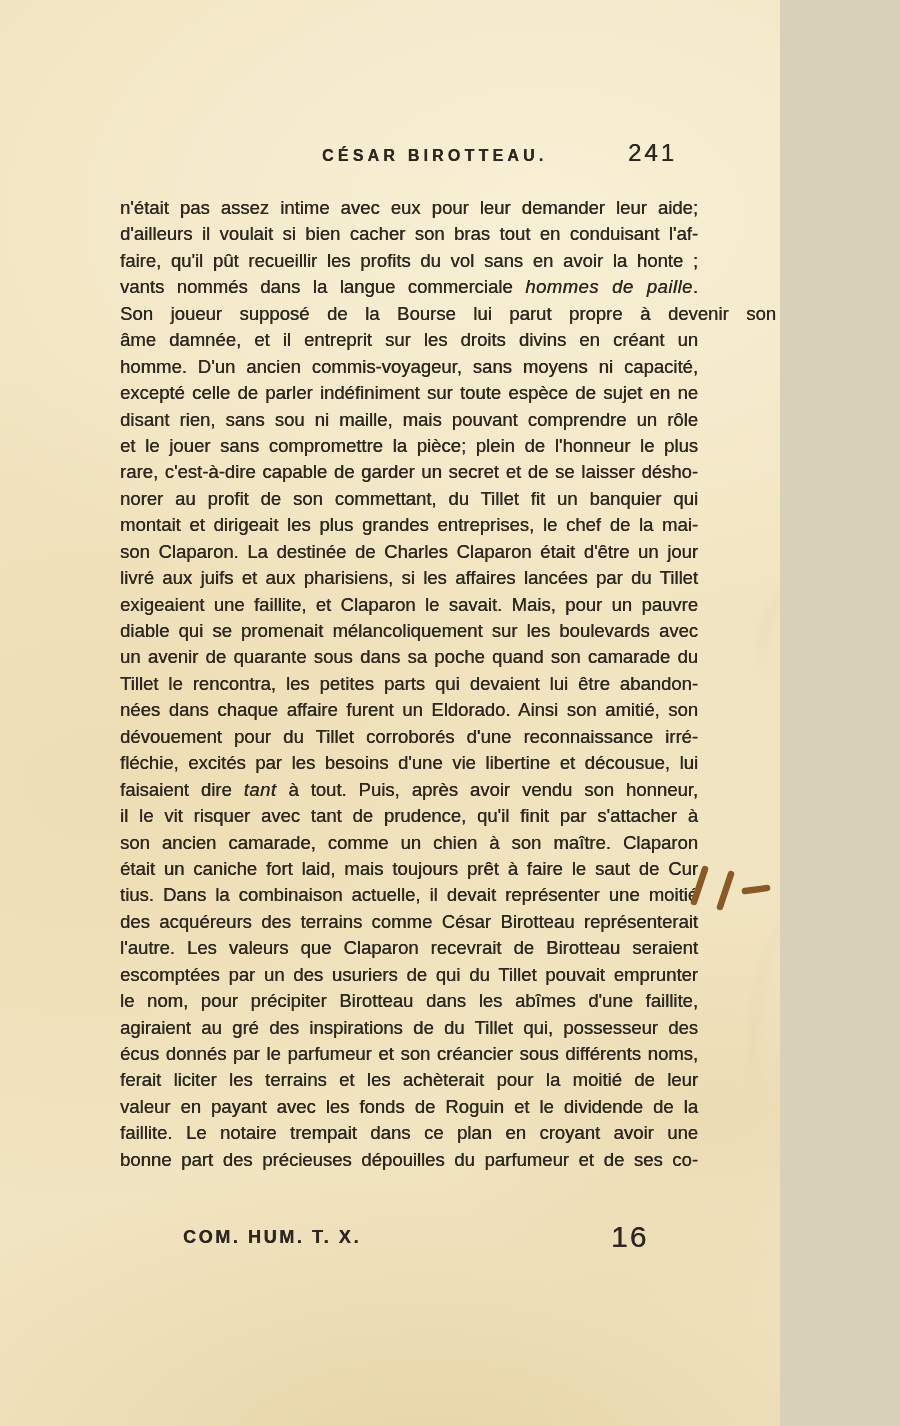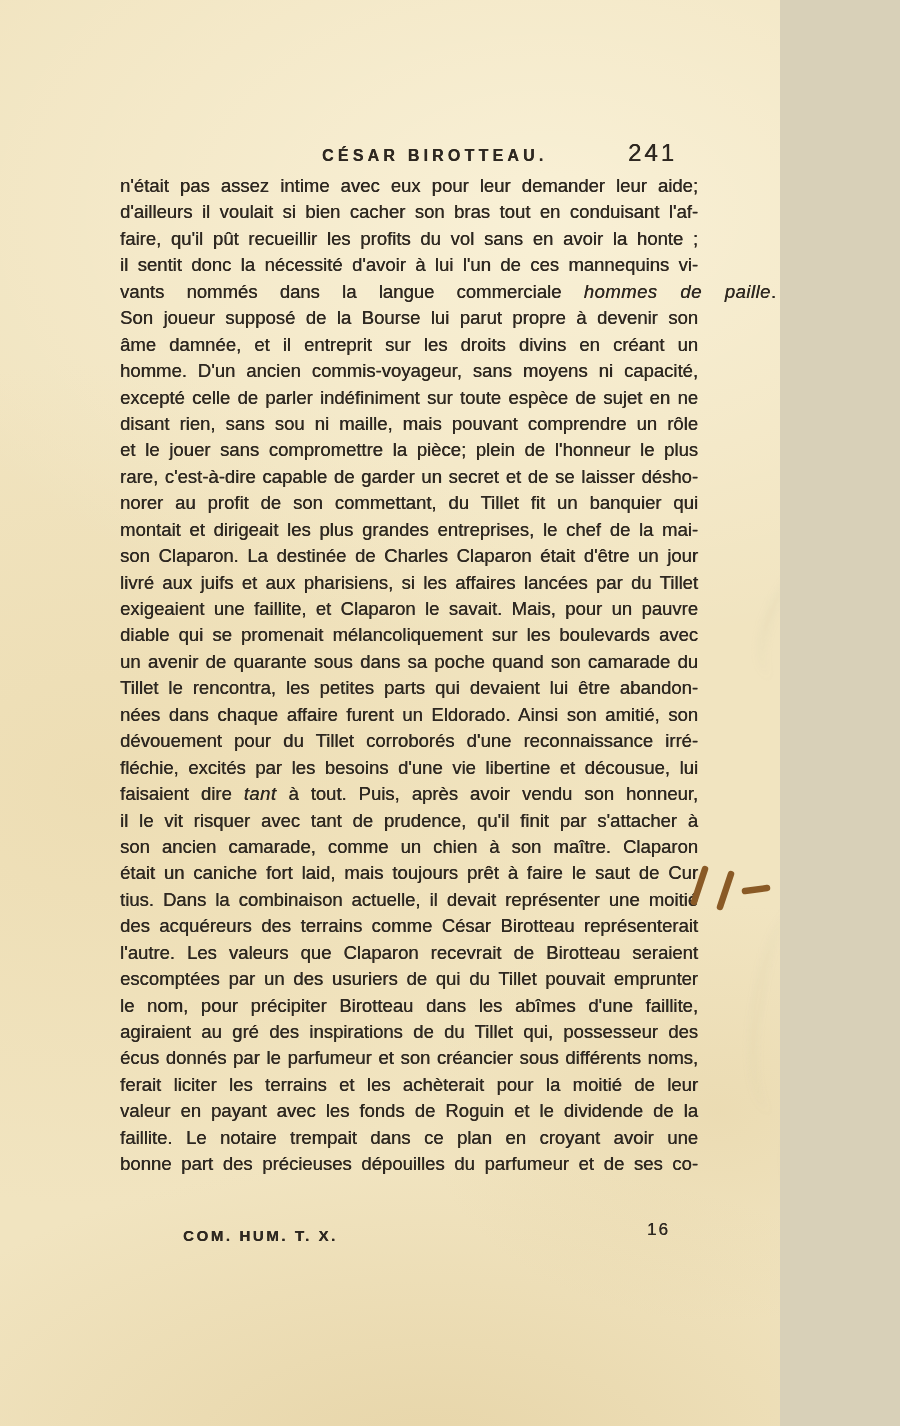--- a/index.html
+++ b/index.html
@@ -22,45 +22,44 @@
     font-size:16px;font-weight:bold;letter-spacing:4.2px;
     text-shadow:.3px 0 currentColor;
     white-space:nowrap;
   }
   .page-number{
     position:absolute;left:628px;top:139px;
     font-size:24px;letter-spacing:3px;
     text-shadow:.3px 0 currentColor;
   }
   .bodytext{
-    position:absolute;left:120px;top:173px;width:578px;
+    position:absolute;left:120px;top:195px;width:578px;
     font-size:18.5px;line-height:26.45px;
   }
   .bodytext .line{
     height:26.45px;
     text-align:justify;
     text-align-last:justify;
     white-space:normal;
     text-shadow:.3px 0 currentColor;
   }
   
   .bodytext .line:nth-child(5){width:656px;}
   .bodytext .it{font-style:italic;letter-spacing:.5px;}
   .marks{position:absolute;left:684px;top:864px;}
   .footer-sig{
     position:absolute;left:183px;top:1227px;
-    font-size:15px;font-weight:bold;letter-spacing:2.6px;
+    font-size:18px;font-weight:bold;letter-spacing:2.6px;
     text-shadow:.3px 0 currentColor;
     white-space:nowrap;
   }
   .footer-sheet{
     position:absolute;left:611px;top:1220px;
-    font-size:17px;letter-spacing:2px;
+    font-size:30px;letter-spacing:2px;
     text-shadow:.3px 0 currentColor;
-    margin-left:36px;
   }
   
   .ghost{position:absolute;pointer-events:none;filter:blur(5px);}
   .g1{left:768px;top:555px;width:60px;height:130px;border-left:4px solid rgba(140,138,112,.12);border-radius:60% 40% 50% 50%;transform:rotate(22deg);}
   .g2{left:795px;top:660px;width:50px;height:170px;border-left:4px solid rgba(140,138,112,.10);border-radius:50%;transform:rotate(-14deg);}
   .g3{left:755px;top:905px;width:70px;height:210px;border-left:4px solid rgba(140,138,112,.10);border-radius:45% 55% 50% 50%;transform:rotate(9deg);}
   .g4{left:790px;top:1120px;width:60px;height:120px;border-left:4px solid rgba(140,138,112,.09);border-radius:50%;transform:rotate(-20deg);}
 </style>
 </head>
 <body>
@@ -69,21 +68,20 @@
 
   <div>
     <span class="running-title">CÉSAR BIROTTEAU.</span>
     <span class="page-number">241</span>
   </div>
 
   <div class="bodytext">
       <div class="line"><span>n'était pas assez intime avec eux pour leur demander leur aide;</span></div>
       <div class="line"><span>d'ailleurs il voulait si bien cacher son bras tout en conduisant l'af-</span></div>
       <div class="line"><span>faire, qu'il pût recueillir les profits du vol sans en avoir la honte ;</span></div>
-      <div class="line"><span>il sentit donc la nécessité d'avoir à lui l'un de ces mannequins vi-</span></div>
       <div class="line"><span>vants nommés dans la langue commerciale </span><span class="it">hommes de paille</span><span>.</span></div>
       <div class="line"><span>Son joueur supposé de la Bourse lui parut propre à devenir son</span></div>
       <div class="line"><span>âme damnée, et il entreprit sur les droits divins en créant un</span></div>
       <div class="line"><span>homme. D'un ancien commis-voyageur, sans moyens ni capacité,</span></div>
       <div class="line"><span>excepté celle de parler indéfiniment sur toute espèce de sujet en ne</span></div>
       <div class="line"><span>disant rien, sans sou ni maille, mais pouvant comprendre un rôle</span></div>
       <div class="line"><span>et le jouer sans compromettre la pièce; plein de l'honneur le plus</span></div>
       <div class="line"><span>rare, c'est-à-dire capable de garder un secret et de se laisser désho-</span></div>
       <div class="line"><span>norer au profit de son commettant, du Tillet fit un banquier qui</span></div>
       <div class="line"><span>montait et dirigeait les plus grandes entreprises, le chef de la mai-</span></div>

